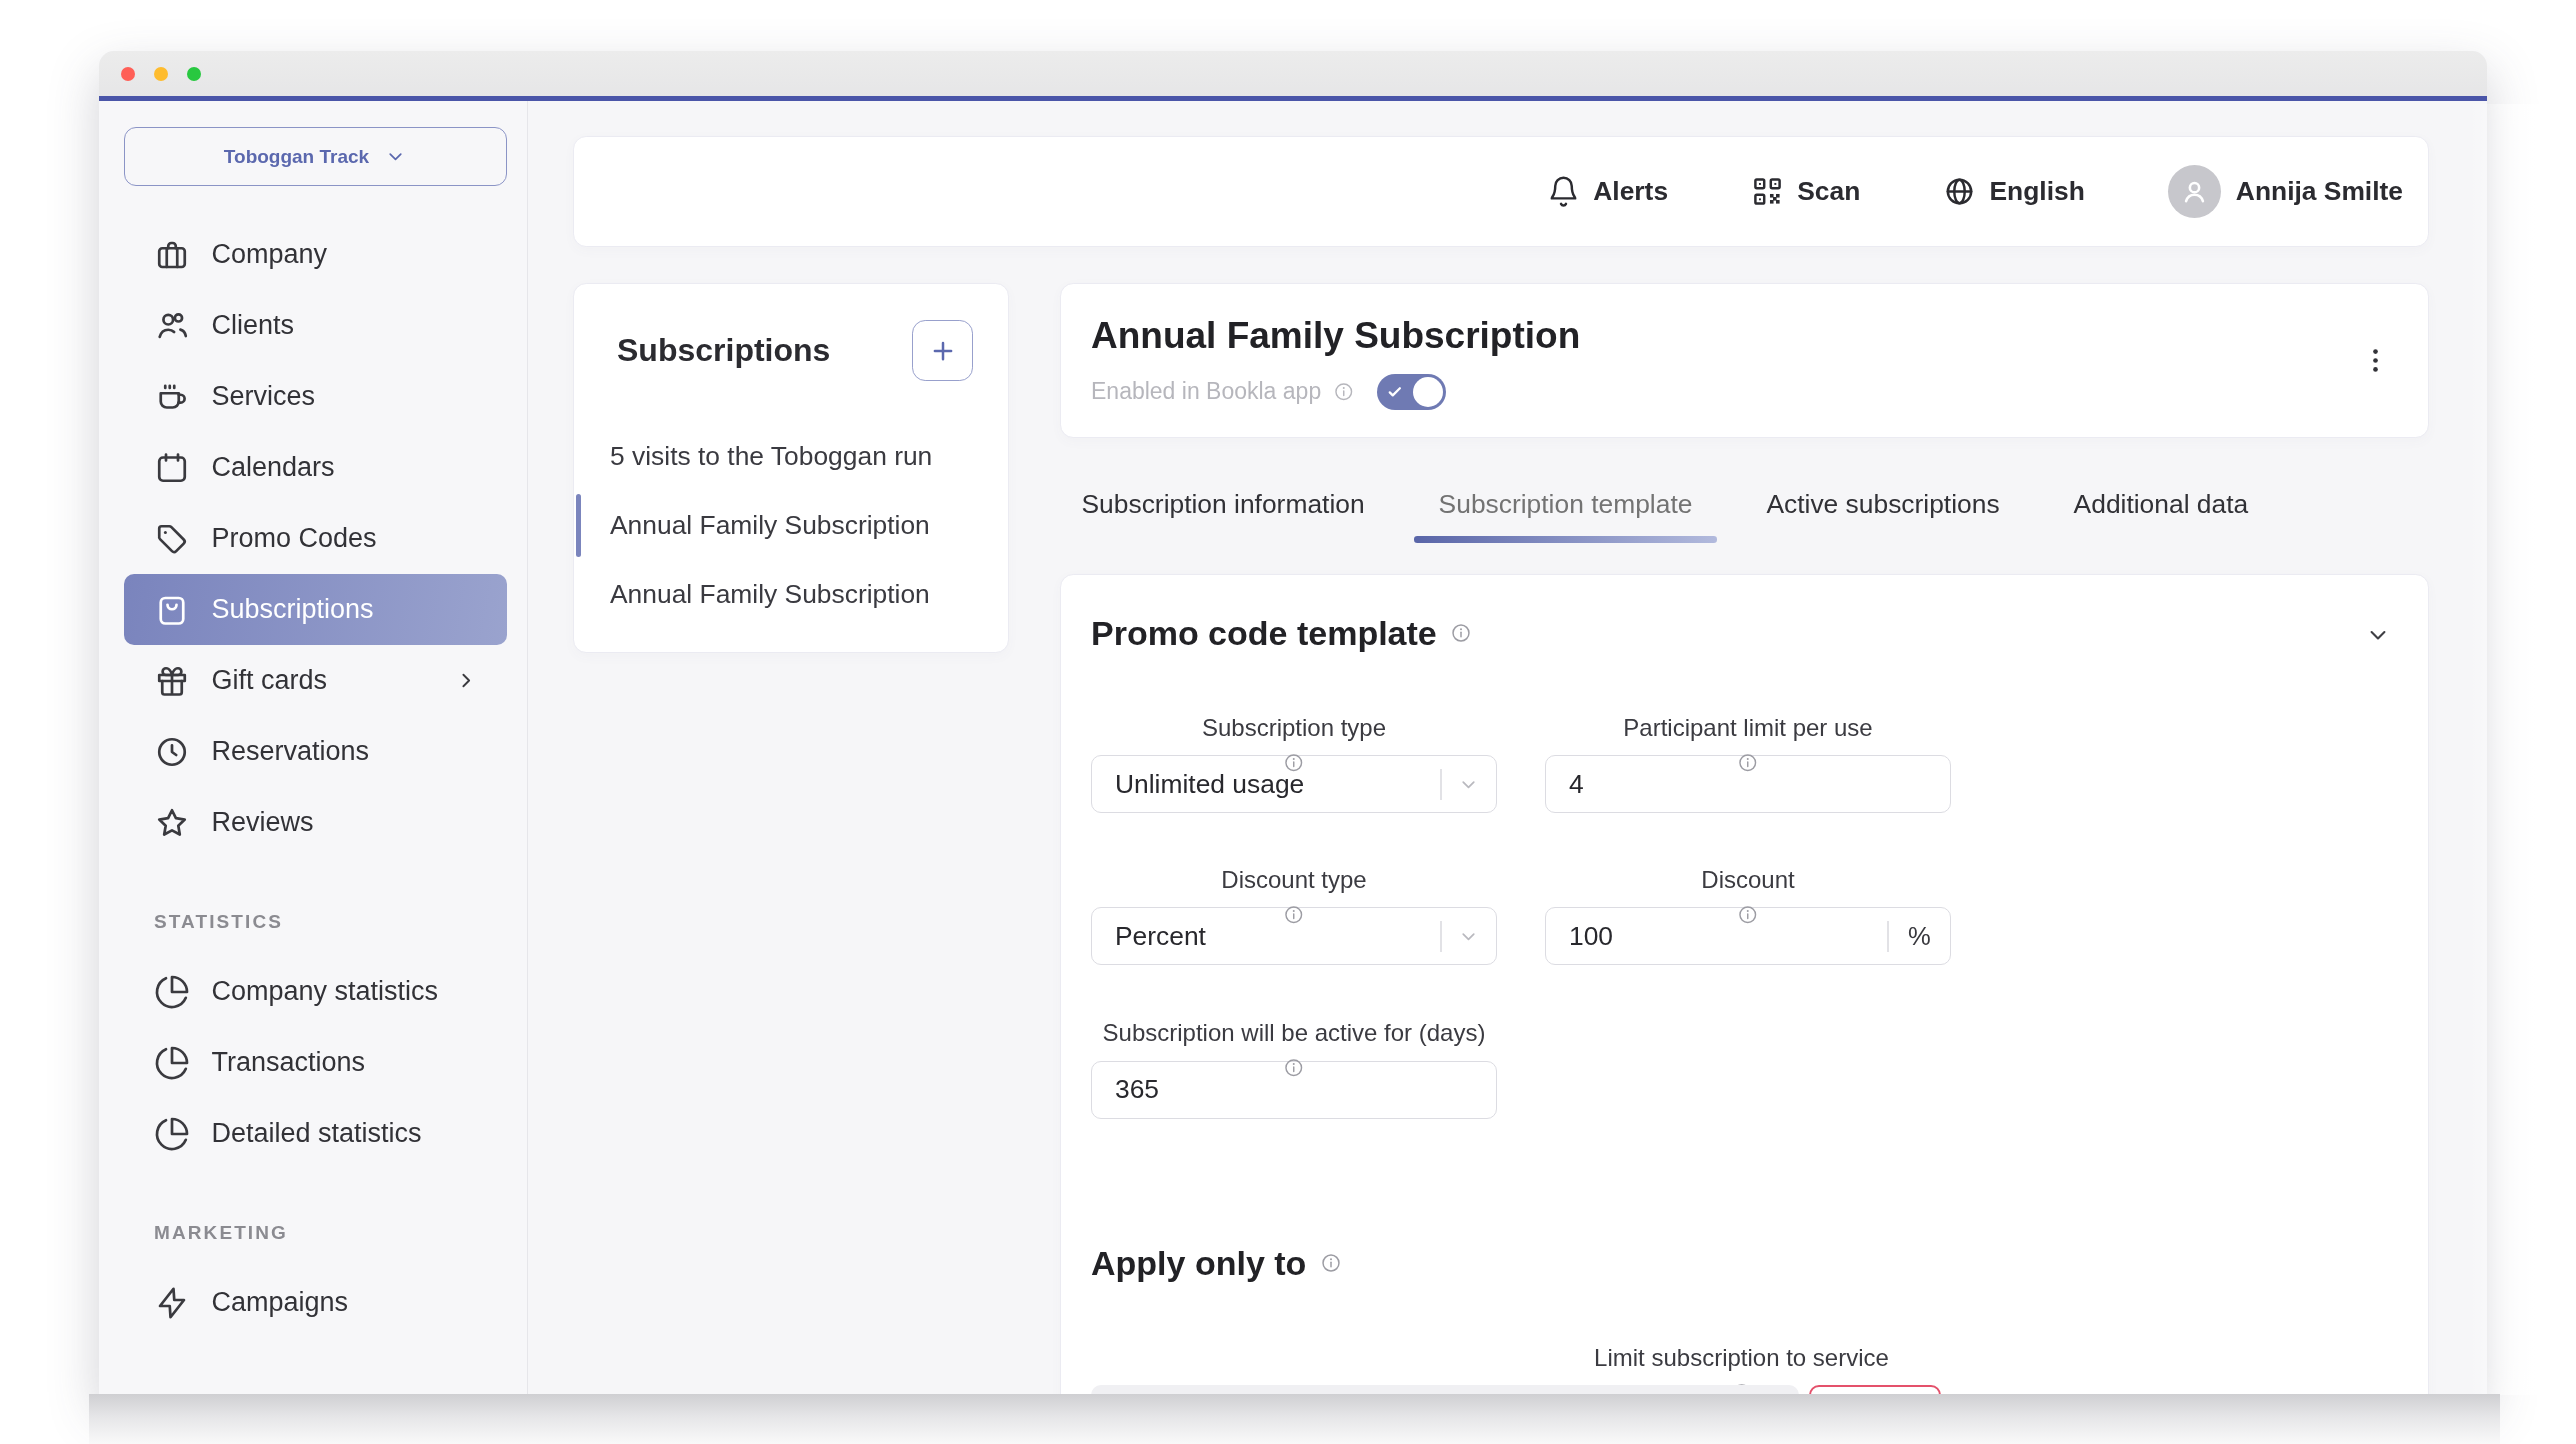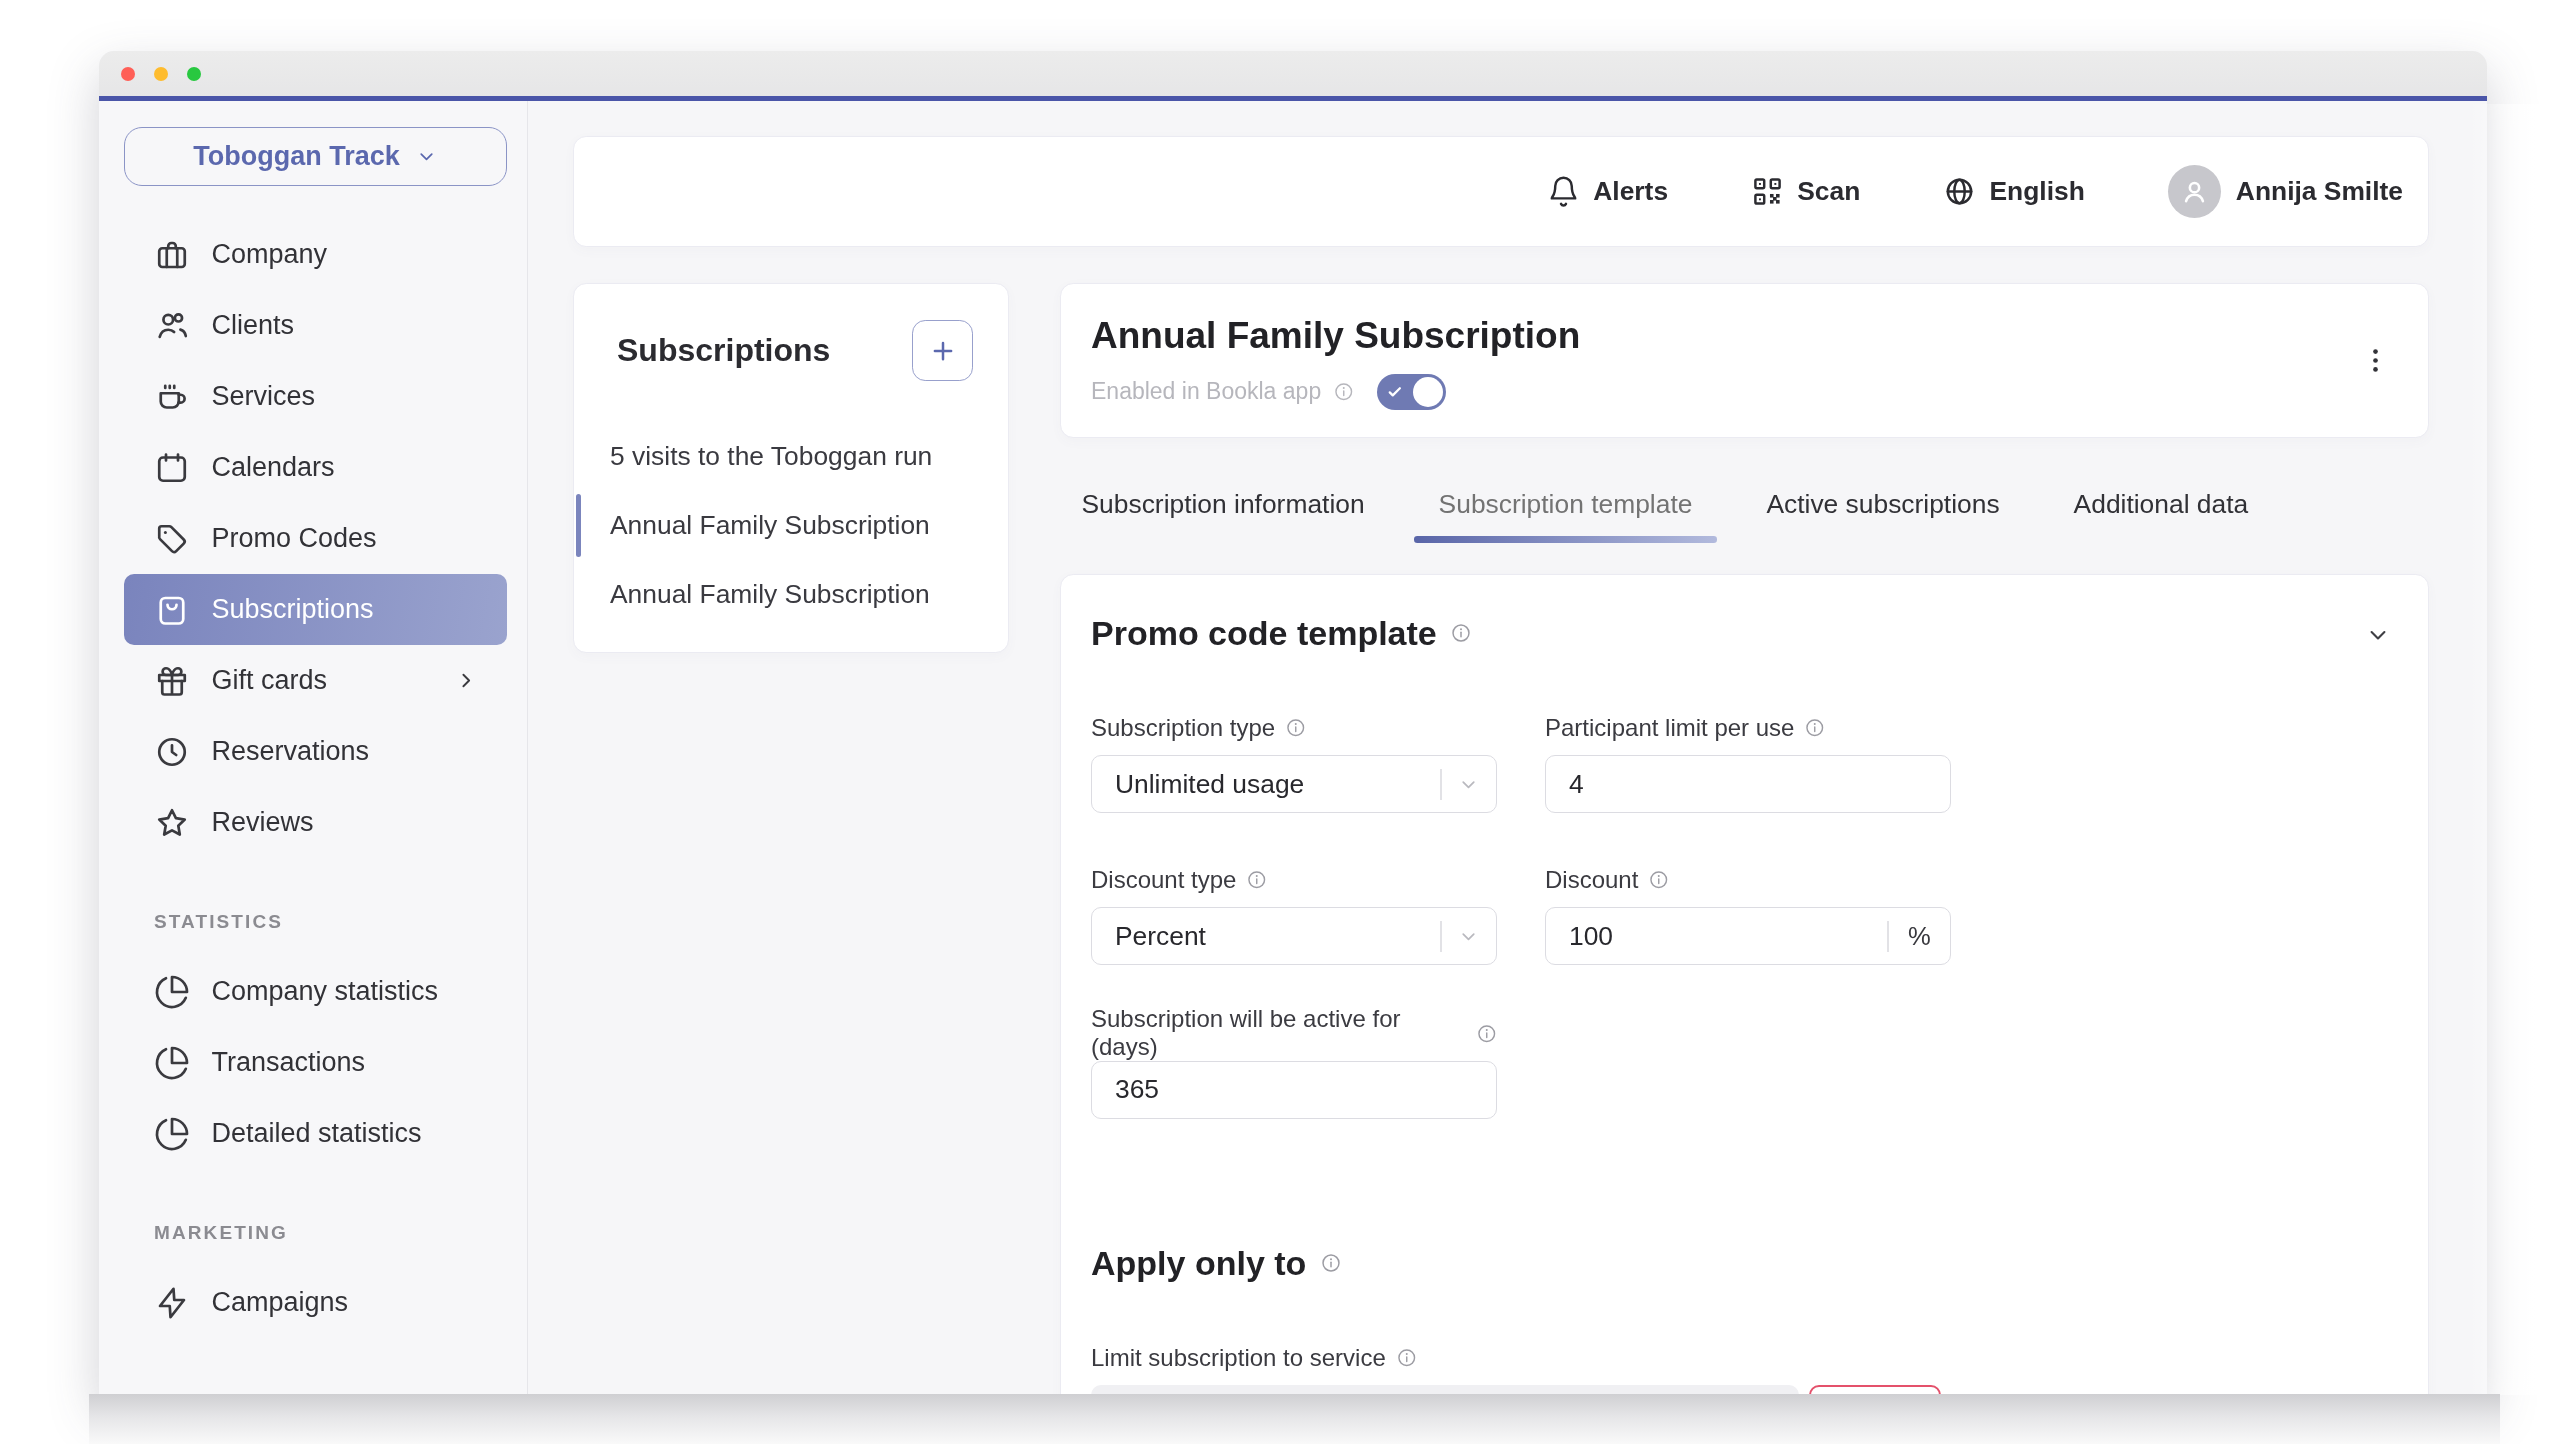--- a/index.html
+++ b/index.html
@@ -36,23 +36,23 @@
   
   .sidebar {
     width:429px; flex:0 0 429px;
     background:#f7f7f9;
     border-right:1.7px solid #e6e6ea;
     padding:26.4px 20px 0 25px;
     overflow:hidden;
   }
   .workspace-btn {
     height:59px; width:100%;
-    border:1.7px solid #8b94c6; border-radius:18px;
+    border:1.7px solid #8b94c6; border-radius:12px;
     display:flex; align-items:center; justify-content:center; gap:15px;
-    color:#5b68ae; font-size:27px; font-weight:700;
+    color:#5b68ae; font-size:19px; font-weight:700;
     background:transparent; cursor:pointer;
   }
   .workspace-btn .icon { width:23px; height:23px; color:#5b68ae; }
   .nav { margin-top:33px; }
   .nav-item {
     height:71px; display:flex; align-items:center;
     padding:0 23px 0 30px; gap:21.5px;
     font-size:27px; font-weight:500; color:#323237;
     border-radius:10px; cursor:pointer;
   }
@@ -142,21 +142,21 @@
   .promo-card { margin-top:31px; flex:1; padding:38px 36px 0 30px; position:relative; border-radius:13.2px 13.2px 0 0; }
   .sec-title-row { display:flex; align-items:center; gap:13.2px; }
   .sec-title { font-size:34px; font-weight:700; color:#222226; line-height:40px; }
   .info { width:22px; height:22px; color:#9c9ca3; flex:0 0 auto; cursor:pointer; }
   .collapse { position:absolute; right:36px; top:46px; width:28px; height:28px; color:#3f3f44; cursor:pointer; }
   .field-row { display:flex; gap:48px; }
   .row1 { margin-top:61px; }
   .row2 { margin-top:53px; }
   .row3 { margin-top:54px; }
   .field { width:406px; }
-  .field-label { display:flex; align-items:center; gap:10px; font-size:24px; font-weight:500; color:#3b3b41; height:28px; }
+  .field-label { display:flex; align-items:center; gap:10px; font-size:24px; font-weight:500; color:#3b3b41; height:28px;flex-direction:column; }
   .field-label .info { width:21.5px; height:21.5px; }
   .control {
     margin-top:13.2px; height:58px;
     border:1.7px solid #dcdce2; border-radius:10px; background:#fff;
     display:flex; align-items:center; font-size:26.4px; color:#28282d;
     padding-left:23px; cursor:pointer;
   }
   .control .grow { flex:1; }
   .vdiv { width:1.7px; height:31px; background:#e2e2e6; }
   .sel-chev { width:23px; height:23px; color:#b9b9bf; margin:0 16.5px 0 15px; }

